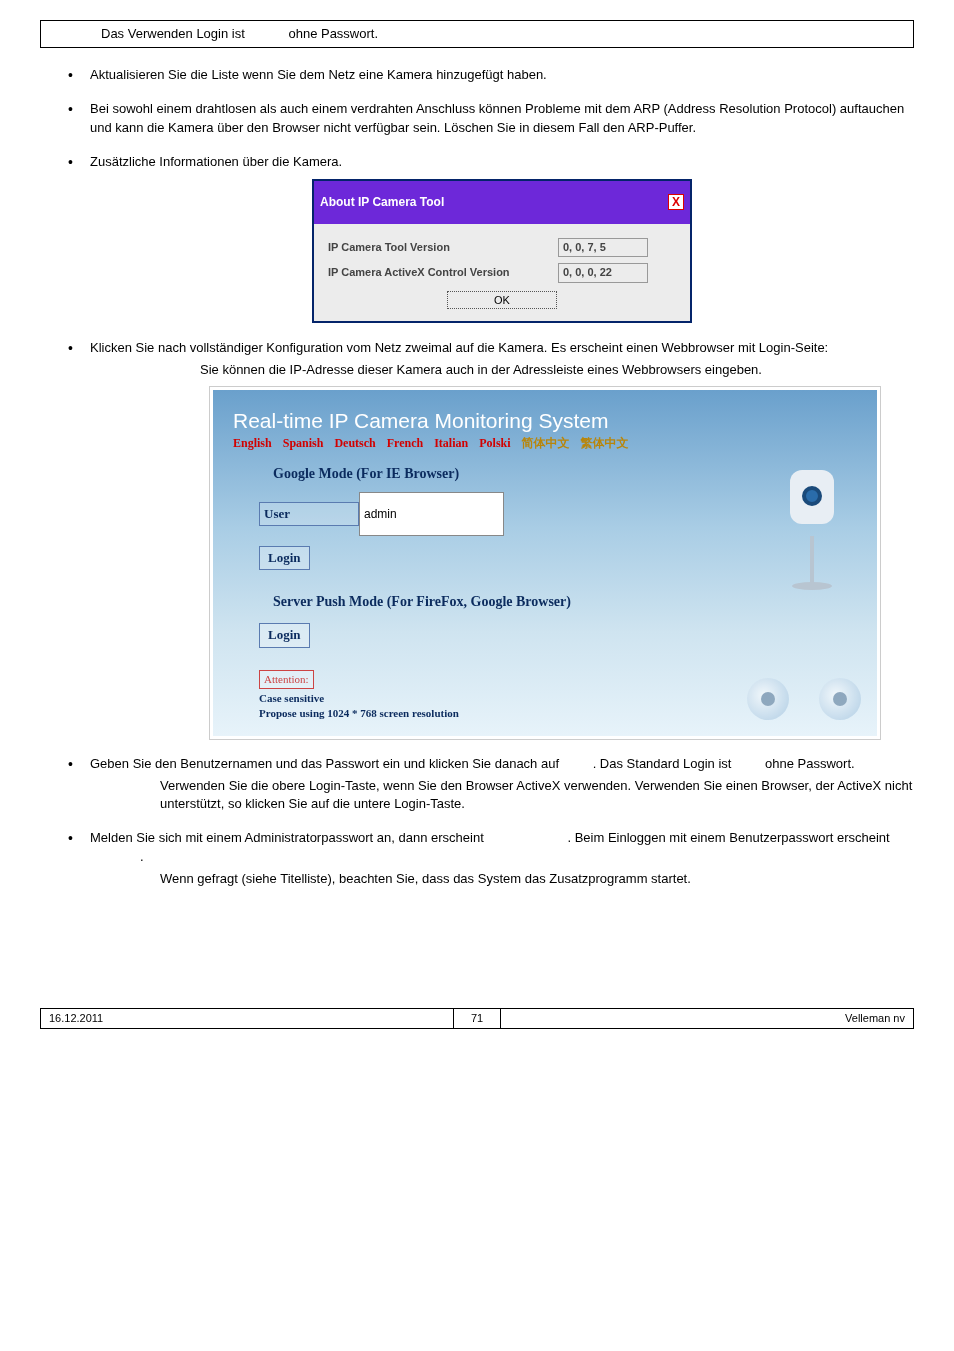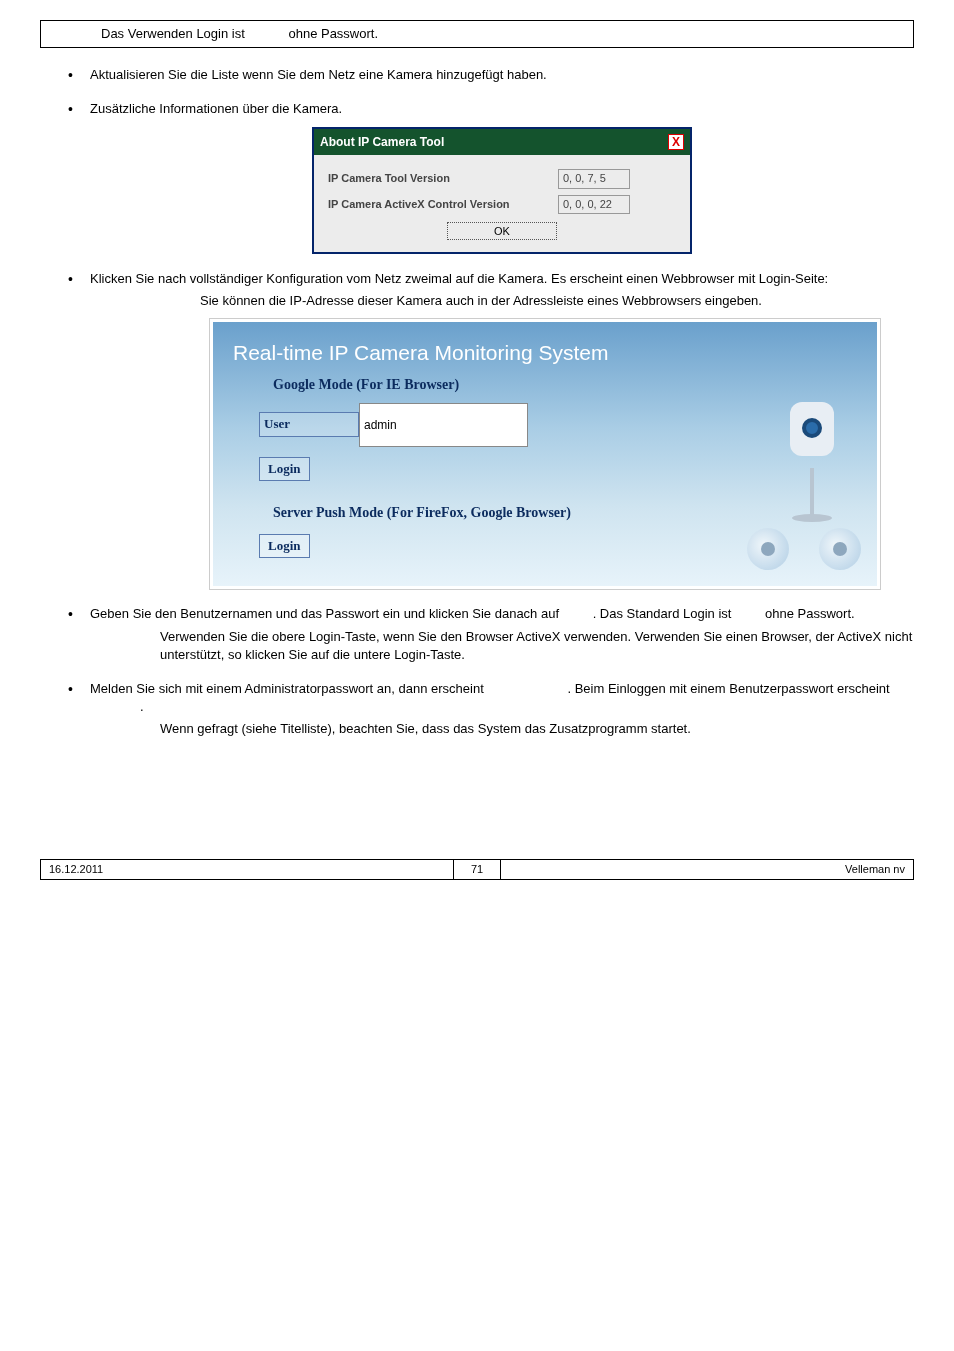--- a/index.html
+++ b/index.html
@@ -40,25 +40,25 @@
       padding-left: 110px;
       margin-top: 4px;
       margin-bottom: 6px;
     }
     .dialog-about {
       width: 380px;
       margin: 8px auto 16px;
       border: 2px solid #04246a;
     }
     .dialog-about .titlebar {
-      background: #14532d;
+      background: #6d28d9;
       color: #fff;
       font-size: 12px;
       font-weight: bold;
-      padding: 5px 6px;
+      padding: 13px 6px;
       display: flex;
       justify-content: space-between;
       align-items: center;
     }
     .dialog-about .close-x {
       width: 16px; height: 16px;
       background: #fff;
       color: #d00;
       border: 1px solid #d00;
       font-weight: bold;
@@ -76,22 +76,22 @@
     .dlg-row {
       display: flex;
       margin-bottom: 6px;
       align-items: center;
     }
     .dlg-row .lbl { width: 230px; }
     .dlg-row .val {
       border: 1px solid #999;
       background: #ececec;
       padding: 1px 4px;
-      width: 72px;
-      font-weight: normal;
+      width: 90px;
+      font-weight: bold;
     }
     .dlg-ok {
       margin-top: 8px;
       text-align: center;
     }
     .dlg-ok button {
       width: 110px;
       border: 1px dotted #555;
       background: #ececec;
       font-size: 11px;
@@ -134,21 +134,21 @@
     .form-row .flabel {
       width: 100px;
       color: #0b2b5e;
       font-weight: bold;
       font-size: 13px;
       border: 1px solid #5a7bb0;
       background: rgba(255,255,255,0.2);
       padding: 2px 4px;
     }
     .form-row input {
-      width: 169px;
+      width: 145px;
       border: 1px solid #888;
       padding: 14px 4px;
       font-size: 12px;
       font-family: Arial;
     }
     .login-btn {
       display: inline-block;
       margin: 4px 0 14px 26px;
       border: 1px solid #5a7bb0;
       background: rgba(255,255,255,0.25);
@@ -259,20 +259,23 @@
 <div class="top-box">
   <p class="line">
     <span>Das Verwenden Login ist </span>
     <span style="margin-left:40px;"> ohne Passwort.</span>
   </p>
 </div>
 
 <ul class="main-list">
   <li>
     <span>Aktualisieren Sie die Liste wenn Sie dem Netz eine Kamera hinzugefügt haben.</span>
+  </li>
+  <li>
+    <span>Bei sowohl einem drahtlosen als auch einem verdrahten Anschluss können Probleme mit dem ARP (Address Resolution Protocol) auftauchen und kann die Kamera über den Browser nicht verfügbar sein. Löschen Sie in diesem Fall den ARP-Puffer.</span>
   </li>
   <li>
     <span>Zusätzliche Informationen über die Kamera.</span>
     <div class="dialog-about">
       <div class="titlebar">
         <span>About IP Camera Tool</span>
         <span class="close-x">X</span>
       </div>
       <div class="body">
         <div class="dlg-row">
@@ -288,30 +291,45 @@
         </div>
       </div>
     </div>
   </li>
   <li>
     <span>Klicken Sie nach vollständiger Konfiguration vom Netz zweimal auf die Kamera. Es erscheint einen Webbrowser mit Login-Seite:</span>
     <div class="indent-note">Sie können die IP-Adresse dieser Kamera auch in der Adressleiste eines Webbrowsers eingeben.</div>
 
     <div class="login-screenshot">
       <div class="login-title">Real-time IP Camera Monitoring System</div>
+      <div class="lang-row">
+        <span class="lang">English</span>
+        <span class="lang">Spanish</span>
+        <span class="lang">Deutsch</span>
+        <span class="lang">French</span>
+        <span class="lang">Italian</span>
+        <span class="lang">Polski</span>
+        <span class="lang cn">简体中文</span>
+        <span class="lang cn">繁体中文</span>
+      </div>
       <div class="mode-title">Google Mode (For IE Browser)</div>
       <div class="form-row">
         <span class="flabel">User</span>
         <input type="text" value="admin" style="">
       </div>
       <span class="login-btn">Login</span>
 
       <div class="mode-title">Server Push Mode (For FireFox, Google Browser)</div>
       <span class="login-btn">Login</span>
 
+      <div class="attention">
+        <span class="att-label">Attention:</span>
+        <div>Case sensitive</div>
+        <div>Propose using 1024 * 768 screen resolution</div>
+      </div>
 
       <div class="webcam">
         <div class="head"></div>
         <div class="lens"></div>
         <div class="neck"></div>
         <div class="stand"></div>
       </div>
       <div class="cams-right">
         <div class="cam-blob"></div>
         <div class="cam-blob"></div>

